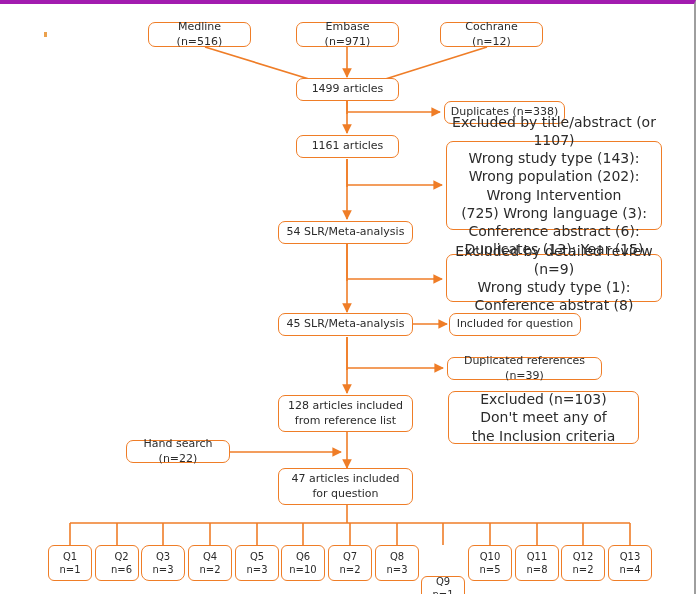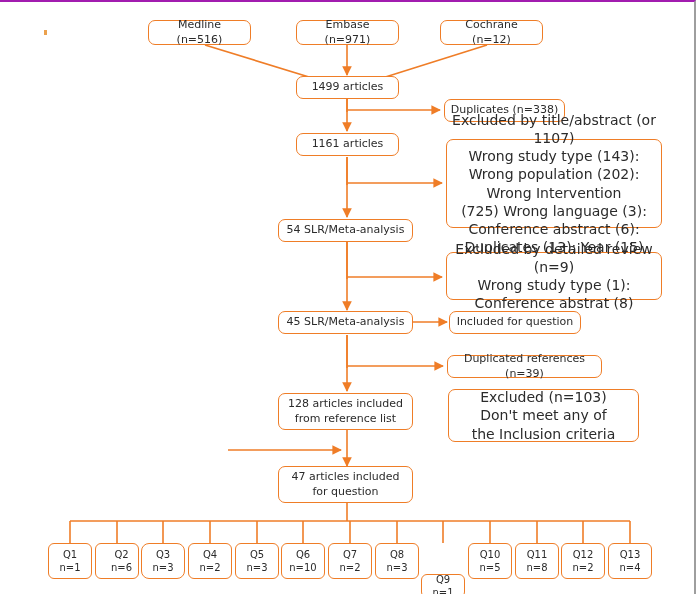--- a/index.html
+++ b/index.html
@@ -11,21 +11,21 @@
   body {
     font-family: "DejaVu Sans", "Liberation Sans", sans-serif;
   }
   #canvas {
     position: relative;
     width: 696px;
     height: 594px;
     background: #ffffff;
     overflow: hidden;
     box-sizing: border-box;
-    border-top: 2px solid #a21caf;
+    border-top: 4px solid #a21caf;
     border-right: 2px solid #9e9e9e;
   }
   
   .speck {
     position: absolute;
     width: 3px;
     height: 5px;
     background: #e8912f;
     opacity: .85;
   }
@@ -160,20 +160,21 @@
 
   <div class="node" style="left:447px; top:353px; width:155px; height:23px;">Duplicated references (n=39)</div>
 
   <div class="node" style="left:278px; top:391px; width:135px; height:37px;">128 articles included
 from reference list</div>
 
   <div class="node big" style="left:448px; top:387px; width:191px; height:53px;">Excluded  (n=103)
 Don't meet any of
 the Inclusion criteria</div>
 
+  <div class="node" style="left:126px; top:436px; width:104px; height:23px;">Hand search (n=22)</div>
 
   <div class="node" style="left:278px; top:464px; width:135px; height:37px;">47 articles included
 for question</div>
 
   <div class="node q" style="left:48px;  top:541px; width:44px; height:36px;">Q1
 n=1</div>
   <div class="node q" style="left:95px;  top:541px; width:44px; height:36px;padding-left:14px;">Q2
 n=6</div>
   <div class="node q" style="left:141px; top:541px; width:44px; height:36px;border-radius:8px;">Q3
 n=3</div>

